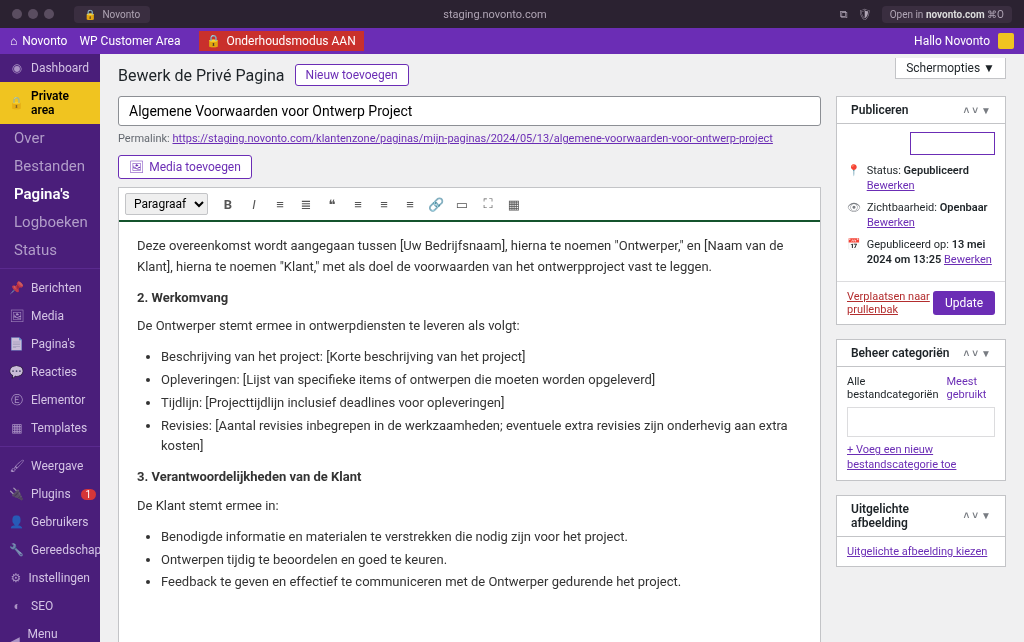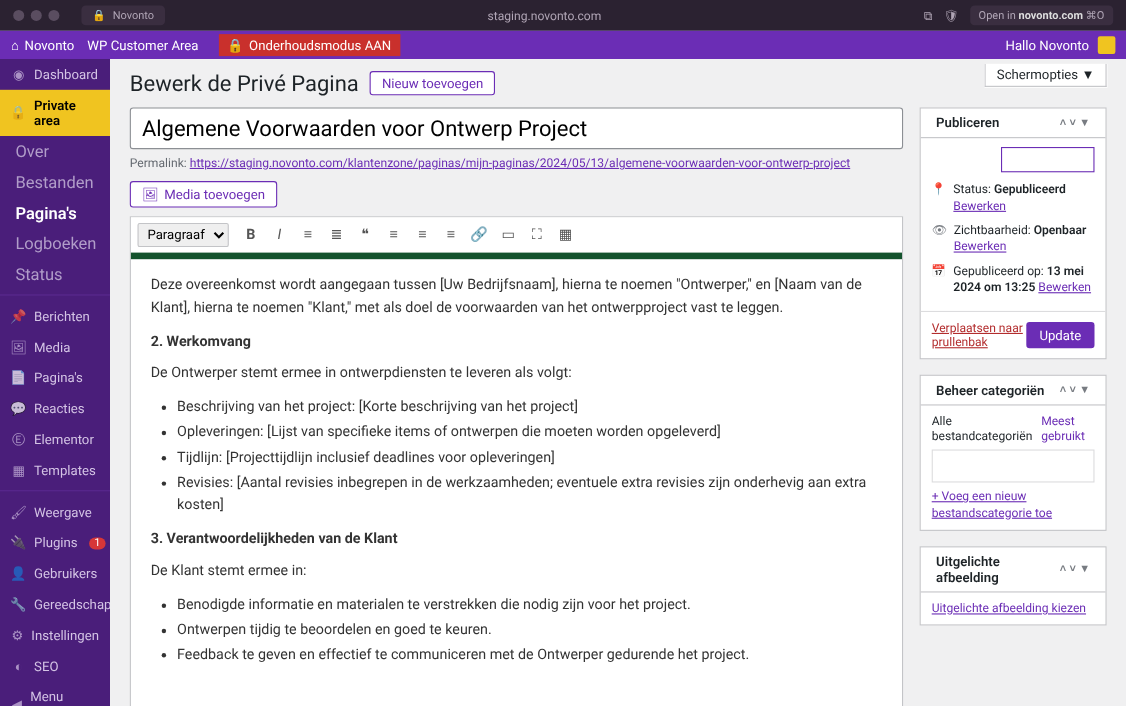--- a/index.html
+++ b/index.html
@@ -26,41 +26,41 @@
 .sidebar-item { padding: 7px 10px; display: flex; align-items: center; gap: 7px; cursor: pointer; }
 .sidebar-item.active { background: #f0c420; color: #000; font-weight: 600; }
 .sidebar-sub { padding: 5px 10px 5px 14px; font-size: 15px; color: #b19dc9; cursor: pointer; }
 .sidebar-sub.active { color: #fff; font-weight: 600; }
 .sidebar-sep { height: 5px; border-bottom: 1px solid #5a2a8f; margin-bottom: 5px; }
 .plugin-count { background: #d63638; color: #fff; border-radius: 8px; padding: 0 5px; font-size: 10px; margin-left: 3px; }
 .sb-icon { width: 14px; height: 14px; display: inline-flex; align-items: center; justify-content: center; font-size: 12px; opacity: 0.7; }
 
 .content-area { flex: 1; padding: 10px 18px; overflow-y: auto; background: #f0f0f1; }
 .page-header { display: flex; align-items: center; gap: 10px; margin-bottom: 10px; }
-.page-title { font-size: 20px; font-weight: 400; color: #1d2327; }
+.page-title { font-size: 16px; font-weight: 400; color: #1d2327; }
 .btn-secondary { border: 1px solid #6b2db5; background: #fff; color: #6b2db5; padding: 3px 10px; border-radius: 3px; font-size: 12px; cursor: pointer; }
 .screen-options { position: absolute; top: 58px; right: 18px; border: 1px solid #c3c4c7; border-top: none; background: #fff; padding: 3px 10px; font-size: 12px; cursor: pointer; }
 
 .editor-layout { display: flex; gap: 15px; }
 .editor-main { flex: 1; min-width: 0; }
 .editor-side { width: 170px; flex-shrink: 0; }
 
-.title-input { width: 100%; padding: 6px 10px; font-size: 20px; border: 1px solid #8c8f94; border-radius: 3px; background: #fff; }
+.title-input { width: 100%; padding: 6px 10px; font-size: 14px; border: 1px solid #8c8f94; border-radius: 3px; background: #fff; }
 .permalink { font-size: 11px; color: #646970; margin: 6px 0 10px; }
 .permalink a { color: #6b2db5; text-decoration: underline; }
 
 .media-button { border: 1px solid #6b2db5; background: #fff; color: #6b2db5; padding: 4px 10px; border-radius: 3px; font-size: 12px; cursor: pointer; display: inline-flex; align-items: center; gap: 5px; }
 
 .editor-box { border: 1px solid #c3c4c7; background: #fff; margin-top: 8px; }
 .editor-tab-row { display: flex; justify-content: flex-end; }
 .ed-tab { border: 1px solid #c3c4c7; border-bottom: none; background: #f6f7f7; padding: 4px 10px; font-size: 12px; cursor: pointer; margin-left: -1px; }
 .ed-tab.active { background: #fff; border-bottom: 1px solid #fff; position: relative; z-index: 1; }
 .editor-row-wrap { display: flex; justify-content: space-between; align-items: flex-end; }
 
-.toolbar { display: flex; align-items: center; gap: 2px; padding: 4px 6px; border-bottom: 6px solid #14532d; background: #fff; }
+.toolbar { display: flex; align-items: center; gap: 2px; padding: 4px 6px; border-bottom: 2px solid #14532d; background: #fff; }
 .tb-select { font-size: 12px; padding: 2px 4px; border: 1px solid #c3c4c7; border-radius: 2px; margin-right: 6px; }
 .tb-btn { width: 24px; height: 24px; display: flex; align-items: center; justify-content: center; cursor: pointer; border-radius: 2px; color: #555; }
 
 .editor-body { padding: 14px 18px; font-family: Georgia, serif; font-size: 13px; line-height: 1.6; color: #333; height: 430px; overflow-y: auto; }
 .editor-body h4 { font-weight: 700; margin: 10px 0 8px; font-size: 13px; }
 .editor-body p { margin: 0 0 10px; }
 .editor-body ul { margin: 0 0 10px 24px; }
 .editor-body li { margin-bottom: 2px; list-style: disc; }
 
 .postbox { border: 1px solid #c3c4c7; background: #fff; margin-bottom: 14px; }

